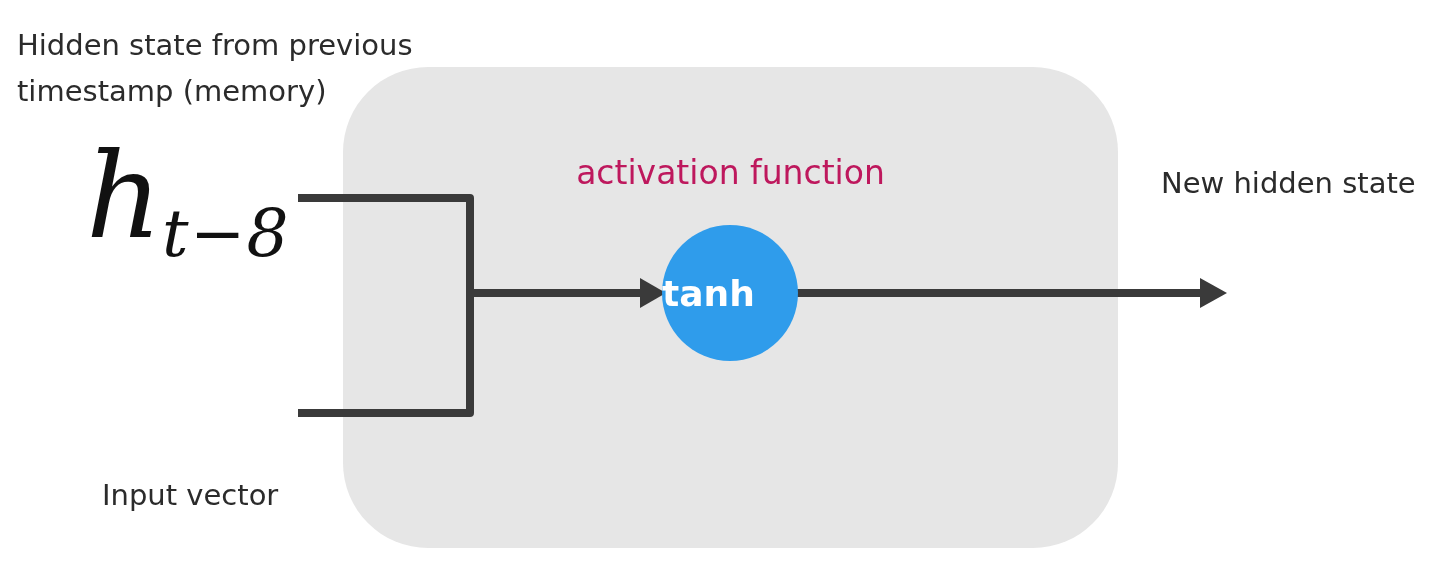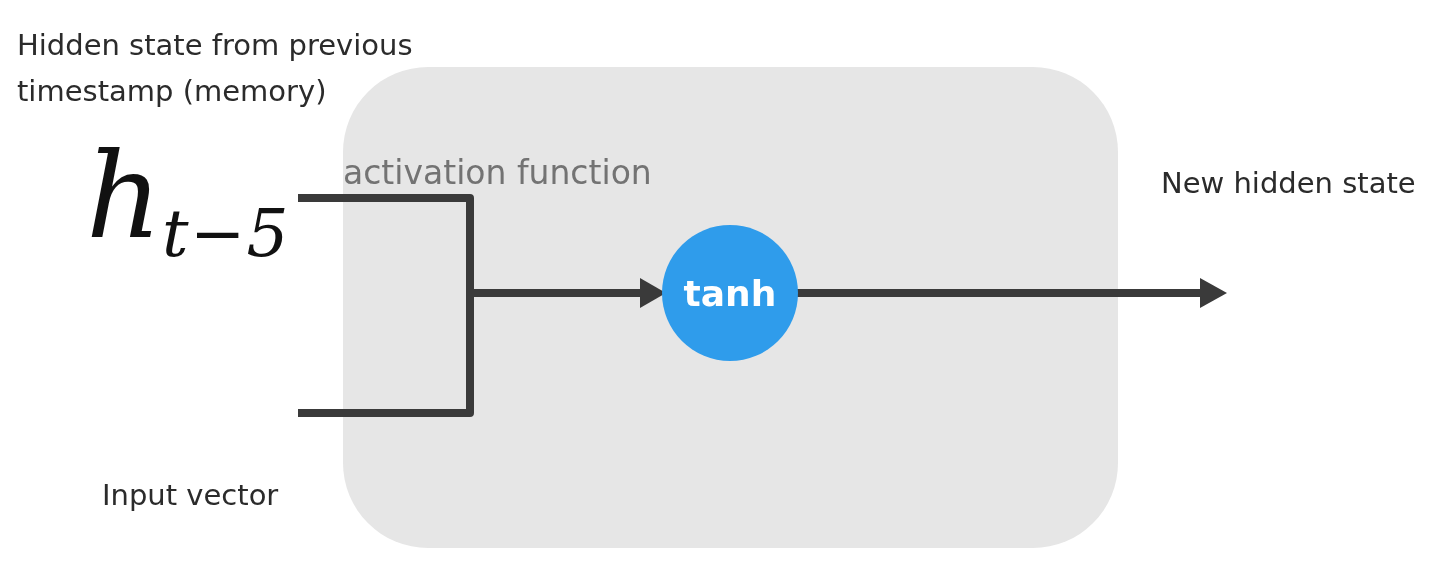--- a/index.html
+++ b/index.html
@@ -32,21 +32,21 @@
     font-size:29px;
     line-height:46px;
     color:var(--label-text);
     white-space:pre-line;
   }
   .label.top-left{left:17px;top:22px;}
   .label.input-vec{left:102px;top:472px;}
   .label.new-hidden{left:1161px;top:160px;font-size:29px;}
   .label.activation{
     left:343px;top:150px;width:775px;
-    font-size:33px;color:#737373;
+    text-align:center;font-size:33px;color:#be185d;
   }
   .math{
     position:absolute;
     font-family:"DejaVu Serif","Liberation Serif",serif;
     font-style:italic;
     color:var(--math-text);
     line-height:1;
     white-space:nowrap;
   }
   .math .base{font-size:inherit;}
@@ -61,21 +61,21 @@
   .math.h-out{left:1228px;top:214px;font-size:155px;}
   .connectors{
     position:absolute;left:0;top:0;width:1440px;height:570px;
     pointer-events:none;
   }
   .tanh-circle{
     position:absolute;
     left:662px;top:225px;width:136px;height:136px;
     border-radius:50%;
     background:var(--circle-fill);
-    display:flex;align-items:center;justify-content:center;
+    display:flex;align-items:center;justify-content:flex-start;
   }
   .tanh-circle .tanh-text{
     font-size:36px;font-weight:bold;color:var(--tanh-text);
     font-family:"DejaVu Sans","Liberation Sans",sans-serif;
   }
 </style>
 </head>
 <body>
 
 <div class="canvas">
@@ -92,21 +92,21 @@
 
   <div class="label top-left">Hidden state from previous
 timestamp (memory)</div>
 
   <div class="label activation">activation function</div>
 
   <div class="label new-hidden">New hidden state</div>
 
   <div class="label input-vec">Input vector</div>
 
-  <div class="math h-prev"><span class="base">h</span><span class="sub">t−5</span></div>
+  <div class="math h-prev"><span class="base">h</span><span class="sub">t−8</span></div>
 
 
 
   <div class="tanh-circle">
     <span class="tanh-text">tanh</span>
   </div>
 
 </div>
 
 </body></html>

